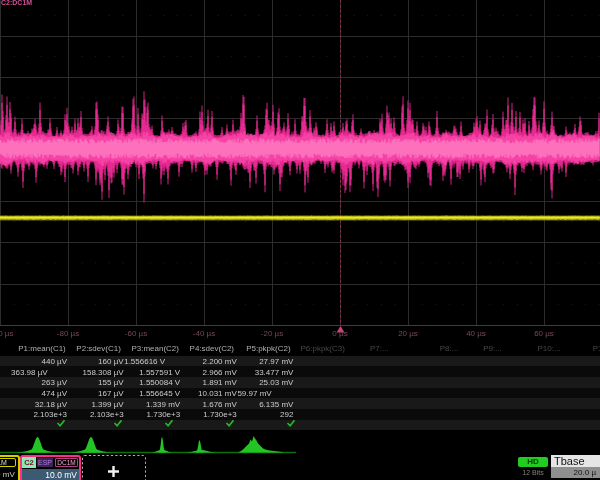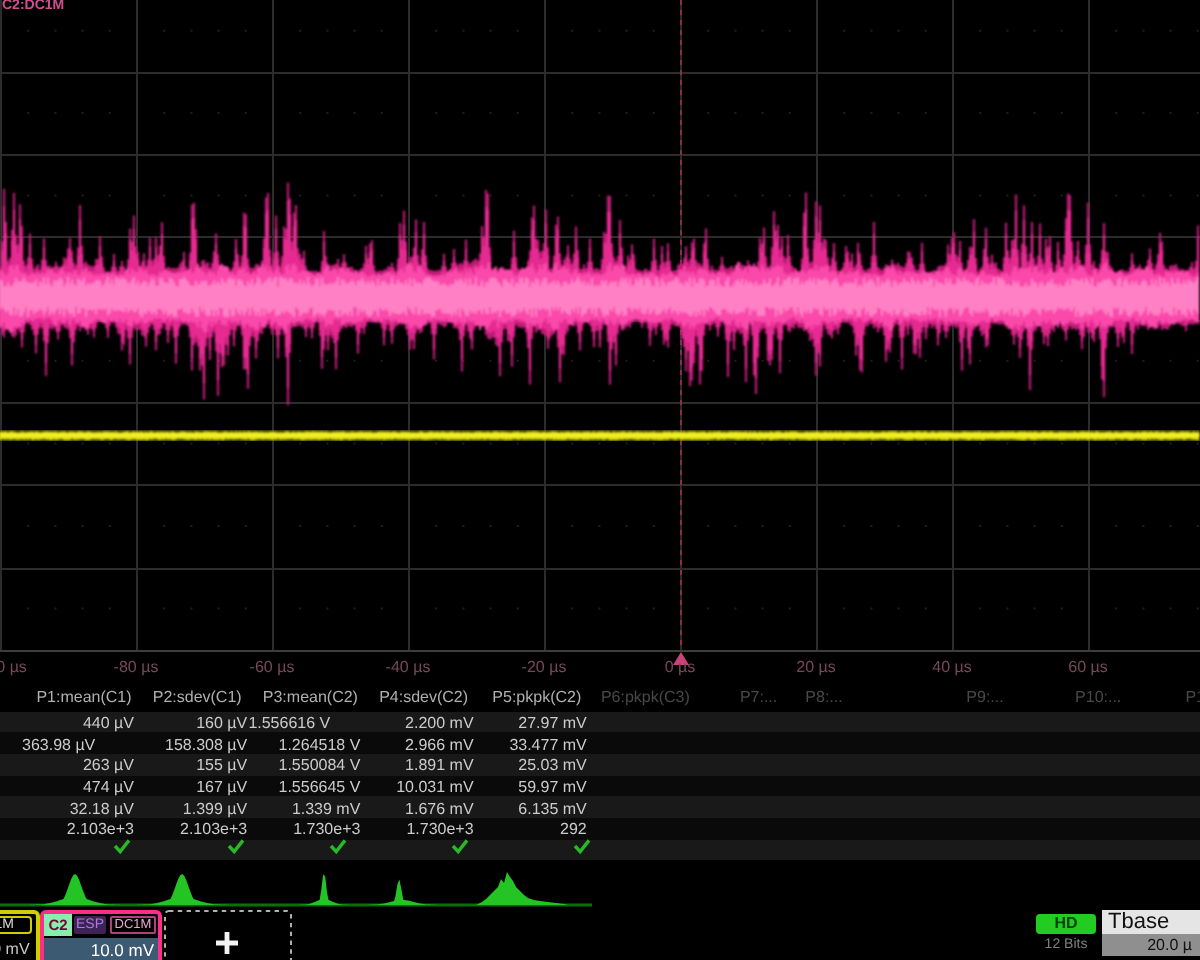--- a/index.html
+++ b/index.html
@@ -48,44 +48,44 @@
     <div style="position:absolute;left:0;top:398.4px;width:600px;height:10.7px;background:#191919"></div>
     <div style="position:absolute;left:0;top:409.0px;width:600px;height:10.7px;background:#0a0a0a"></div>
     <div style="position:absolute;left:0;top:419.7px;width:600px;height:10.7px;background:#191919"></div>
 <div class="tc" style="left:12.0px;top:344px;width:60px;text-align:center;color:#b0b0b0">P1:mean(C1)</div>
     <div class="tc" style="left:68.6px;top:344px;width:60px;text-align:center;color:#b0b0b0">P2:sdev(C1)</div>
     <div class="tc" style="left:125.2px;top:344px;width:60px;text-align:center;color:#b0b0b0">P3:mean(C2)</div>
     <div class="tc" style="left:181.8px;top:344px;width:60px;text-align:center;color:#b0b0b0">P4:sdev(C2)</div>
     <div class="tc" style="left:238.4px;top:344px;width:60px;text-align:center;color:#b0b0b0">P5:pkpk(C2)</div>
     <div class="tc" style="left:292.7px;top:344px;width:60px;text-align:center;color:#484848">P6:pkpk(C3)</div>
     <div class="tc" style="left:349.3px;top:344px;width:60px;text-align:center;color:#484848">P7:...</div>
-    <div class="tc" style="left:382px;top:344px;width:60px;text-align:center;color:#484848">P8:...</div>
+    <div class="tc" style="left:419px;top:344px;width:60px;text-align:center;color:#484848">P8:...</div>
     <div class="tc" style="left:462.5px;top:344px;width:60px;text-align:center;color:#484848">P9:...</div>
     <div class="tc" style="left:519.1px;top:344px;width:60px;text-align:center;color:#484848">P10:...</div>
     <div class="tc" style="left:574.0px;top:344px;width:60px;text-align:center;color:#484848">P11:...</div>
     <div class="tc" style="left:11.0px;top:357.1px;width:56px;text-align:right;color:#cccccc">440 µV</div>
     <div class="tc" style="left:67.6px;top:357.1px;width:56px;text-align:right;color:#cccccc">160 µV</div>
     <div class="tc" style="left:124.2px;top:357.1px;width:56px;text-align:left;color:#cccccc">1.556616 V</div>
     <div class="tc" style="left:180.8px;top:357.1px;width:56px;text-align:right;color:#cccccc">2.200 mV</div>
     <div class="tc" style="left:237.4px;top:357.1px;width:56px;text-align:right;color:#cccccc">27.97 mV</div>
     <div class="tc" style="left:11.0px;top:367.8px;width:56px;color:#cccccc">363.98 µV</div>
     <div class="tc" style="left:67.6px;top:367.8px;width:56px;text-align:right;color:#cccccc">158.308 µV</div>
-    <div class="tc" style="left:124.2px;top:367.8px;width:56px;text-align:right;color:#cccccc">1.264518 V</div>
+    <div class="tc" style="left:124.2px;top:367.8px;width:56px;text-align:right;color:#cccccc">1.557591 V</div>
     <div class="tc" style="left:180.8px;top:367.8px;width:56px;text-align:right;color:#cccccc">2.966 mV</div>
     <div class="tc" style="left:237.4px;top:367.8px;width:56px;text-align:right;color:#cccccc">33.477 mV</div>
     <div class="tc" style="left:11.0px;top:378.4px;width:56px;text-align:right;color:#cccccc">263 µV</div>
     <div class="tc" style="left:67.6px;top:378.4px;width:56px;text-align:right;color:#cccccc">155 µV</div>
     <div class="tc" style="left:124.2px;top:378.4px;width:56px;text-align:right;color:#cccccc">1.550084 V</div>
     <div class="tc" style="left:180.8px;top:378.4px;width:56px;text-align:right;color:#cccccc">1.891 mV</div>
     <div class="tc" style="left:237.4px;top:378.4px;width:56px;text-align:right;color:#cccccc">25.03 mV</div>
     <div class="tc" style="left:11.0px;top:389.1px;width:56px;text-align:right;color:#cccccc">474 µV</div>
     <div class="tc" style="left:67.6px;top:389.1px;width:56px;text-align:right;color:#cccccc">167 µV</div>
     <div class="tc" style="left:124.2px;top:389.1px;width:56px;text-align:right;color:#cccccc">1.556645 V</div>
     <div class="tc" style="left:180.8px;top:389.1px;width:56px;text-align:right;color:#cccccc">10.031 mV</div>
-    <div class="tc" style="left:237.4px;top:389.1px;width:56px;text-align:right;color:#cccccc">59.97 mV</div>
+    <div class="tc" style="left:237.4px;top:389.1px;width:56px;text-align:left;color:#cccccc">59.97 mV</div>
     <div class="tc" style="left:11.0px;top:399.7px;width:56px;text-align:right;color:#cccccc">32.18 µV</div>
     <div class="tc" style="left:67.6px;top:399.7px;width:56px;text-align:right;color:#cccccc">1.399 µV</div>
     <div class="tc" style="left:124.2px;top:399.7px;width:56px;text-align:right;color:#cccccc">1.339 mV</div>
     <div class="tc" style="left:180.8px;top:399.7px;width:56px;text-align:right;color:#cccccc">1.676 mV</div>
     <div class="tc" style="left:237.4px;top:399.7px;width:56px;text-align:right;color:#cccccc">6.135 mV</div>
     <div class="tc" style="left:11.0px;top:410.4px;width:56px;text-align:right;color:#cccccc">2.103e+3</div>
     <div class="tc" style="left:67.6px;top:410.4px;width:56px;text-align:right;color:#cccccc">2.103e+3</div>
     <div class="tc" style="left:124.2px;top:410.4px;width:56px;text-align:right;color:#cccccc">1.730e+3</div>
     <div class="tc" style="left:180.8px;top:410.4px;width:56px;text-align:right;color:#cccccc">1.730e+3</div>
     <div class="tc" style="left:237.4px;top:410.4px;width:56px;text-align:right;color:#cccccc">292</div>

